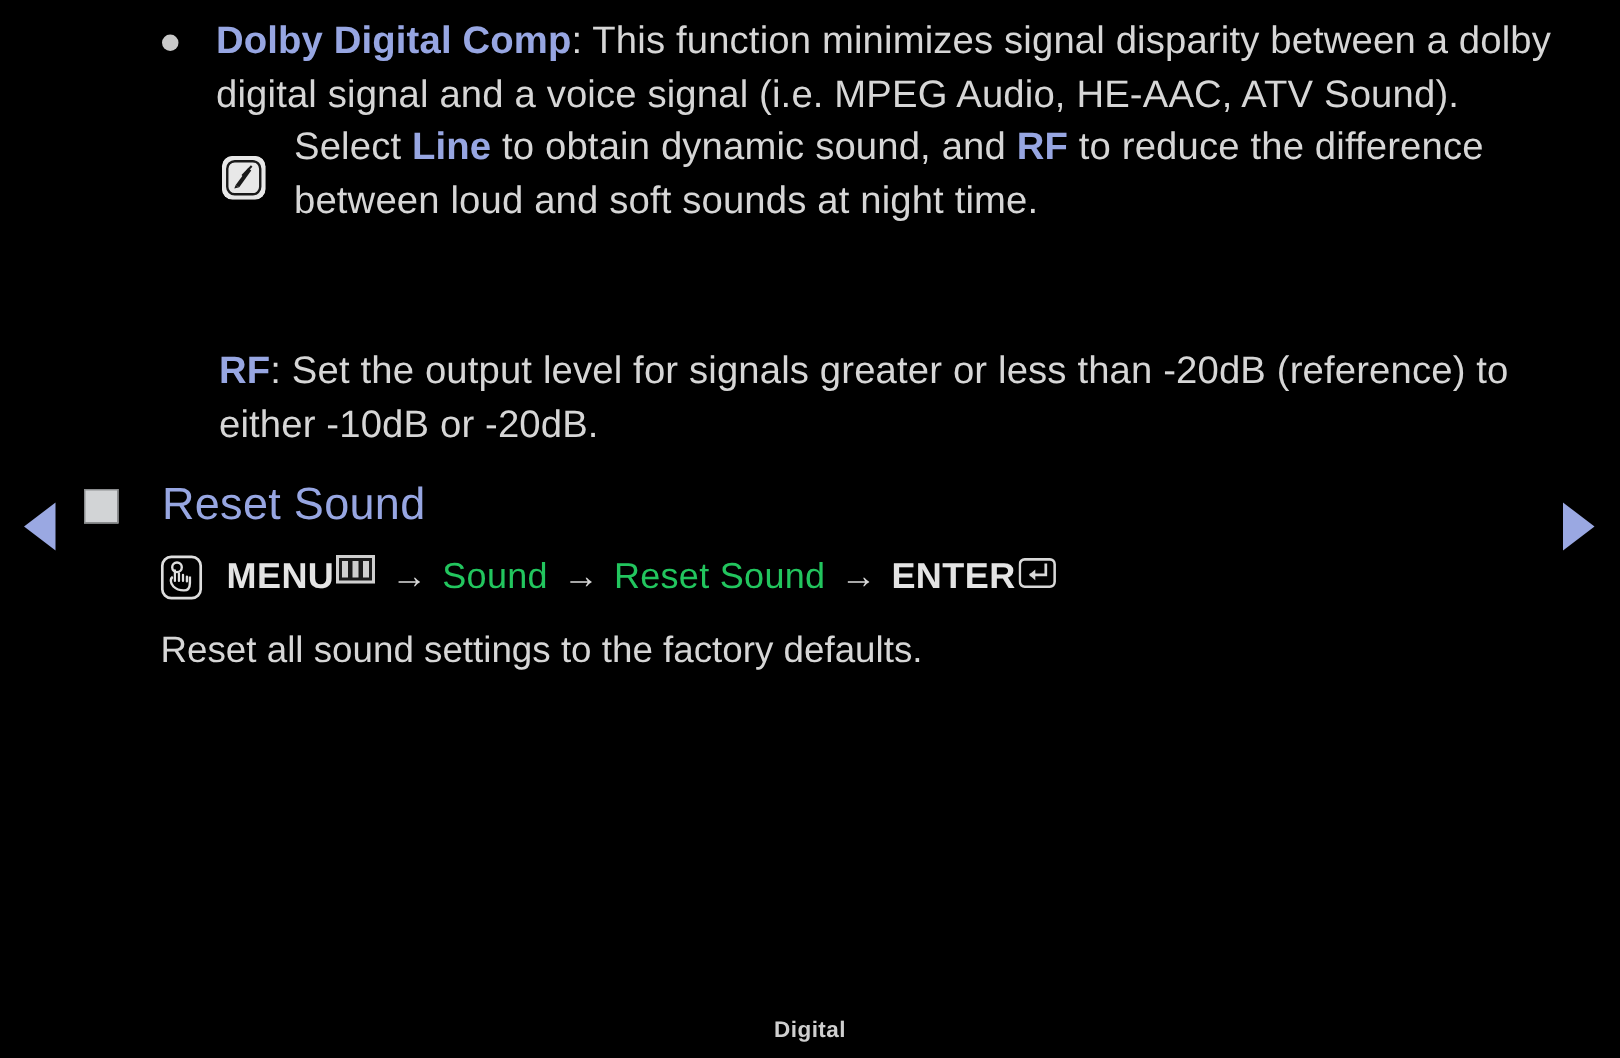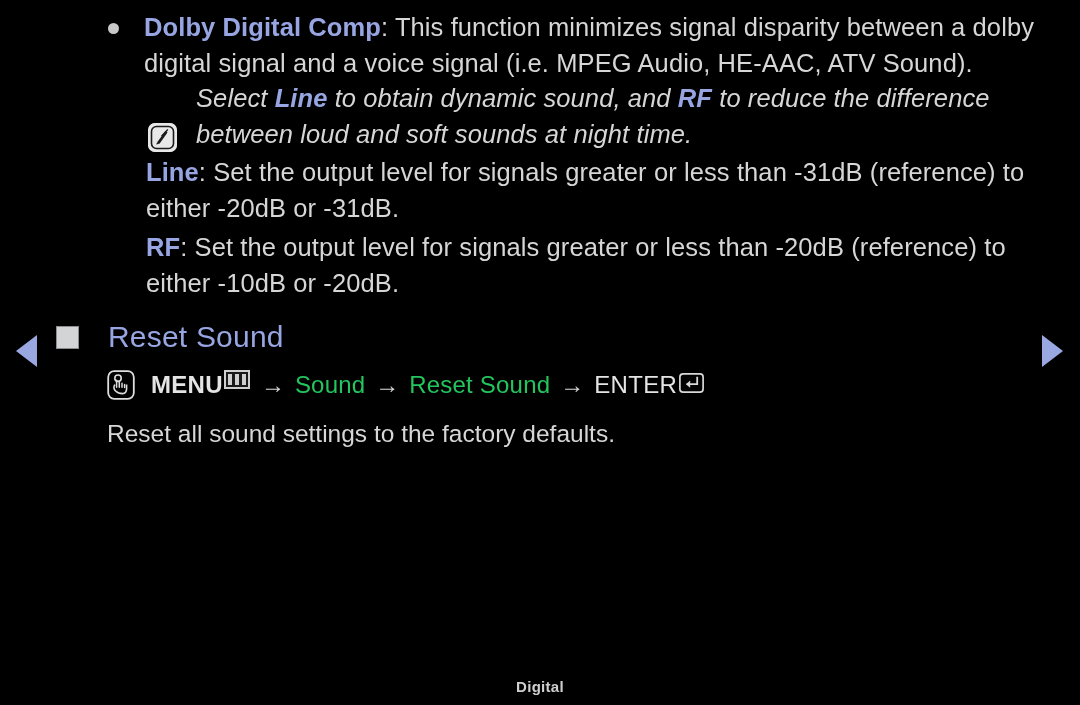--- a/index.html
+++ b/index.html
@@ -54,22 +54,21 @@
     flex: 1 1 auto;
   }
 
   
   .note-row {
     position: absolute;
     left: 148px;
     top: 80px;
     width: 880px;
     display: flex;
-    align-items: flex-end;
-    font-style: italic;
+    align-items: center;
   }
   .note-icon {
     flex: 0 0 auto;
     width: 29px;
     height: 29px;
     margin: 4px 19px 0 0;
     border-radius: 7px;
     background: #e8e8e8;
     position: relative;
     overflow: hidden;
@@ -182,21 +181,21 @@
     margin: 0 10px;
     font-size: 24px;
   }
   .path-item {
     color: #22c55e;
     font-weight: normal;
     letter-spacing: 0.2px;
   }
   .enter-word {
     color: #e4e4e4;
-    font-weight: normal;
+    font-weight: bold;
     letter-spacing: 0.3px;
   }
   .enter-glyph {
     display: inline-block;
     width: 25px;
     height: 20px;
     margin: 0 0 -3px 2px;
   }
 
   
@@ -238,21 +237,20 @@
         <rect x="0" y="0" width="29" height="29" rx="7" fill="#e8e8e8"></rect>
         <rect x="3.5" y="3.5" width="22" height="22" rx="5" fill="none" stroke="#1a1a1a" stroke-width="1.6"></rect>
         <path d="M9 19.5 L17.5 8 L19.5 9.6 L11.5 20.8 Z" fill="#1a1a1a"></path>
         <path d="M9 19.5 L11.5 20.8 L8.2 21.6 Z" fill="#1a1a1a"></path>
         <path d="M13.5 13.2 L19.8 6.6" stroke="#1a1a1a" stroke-width="1.4" fill="none"></path>
       </svg>
     </div>
     <div class="note-text para"><span>Select </span><span class="hl">Line</span><span> to obtain dynamic sound, and </span><span class="hl">RF</span><span> to reduce the difference between loud and soft sounds at night time.</span></div>
   </div>
 
-  <div class="p-line para"><span class="hl">Line</span><span>:</span><span> Set the output level for signals greater or less than -31dB (reference) to either -20dB or -31dB.</span></div>
 
   <div class="p-rf para"><span class="hl">RF</span><span>:</span><span> Set the output level for signals greater or less than -20dB (reference) to either -10dB or -20dB.</span></div>
 
   <div class="arrow arrow-left"></div>
   <div class="arrow arrow-right"></div>
 
   <div class="section-head">
     <div class="sq"></div>
     <div class="section-title">Reset Sound</div>
   </div>

